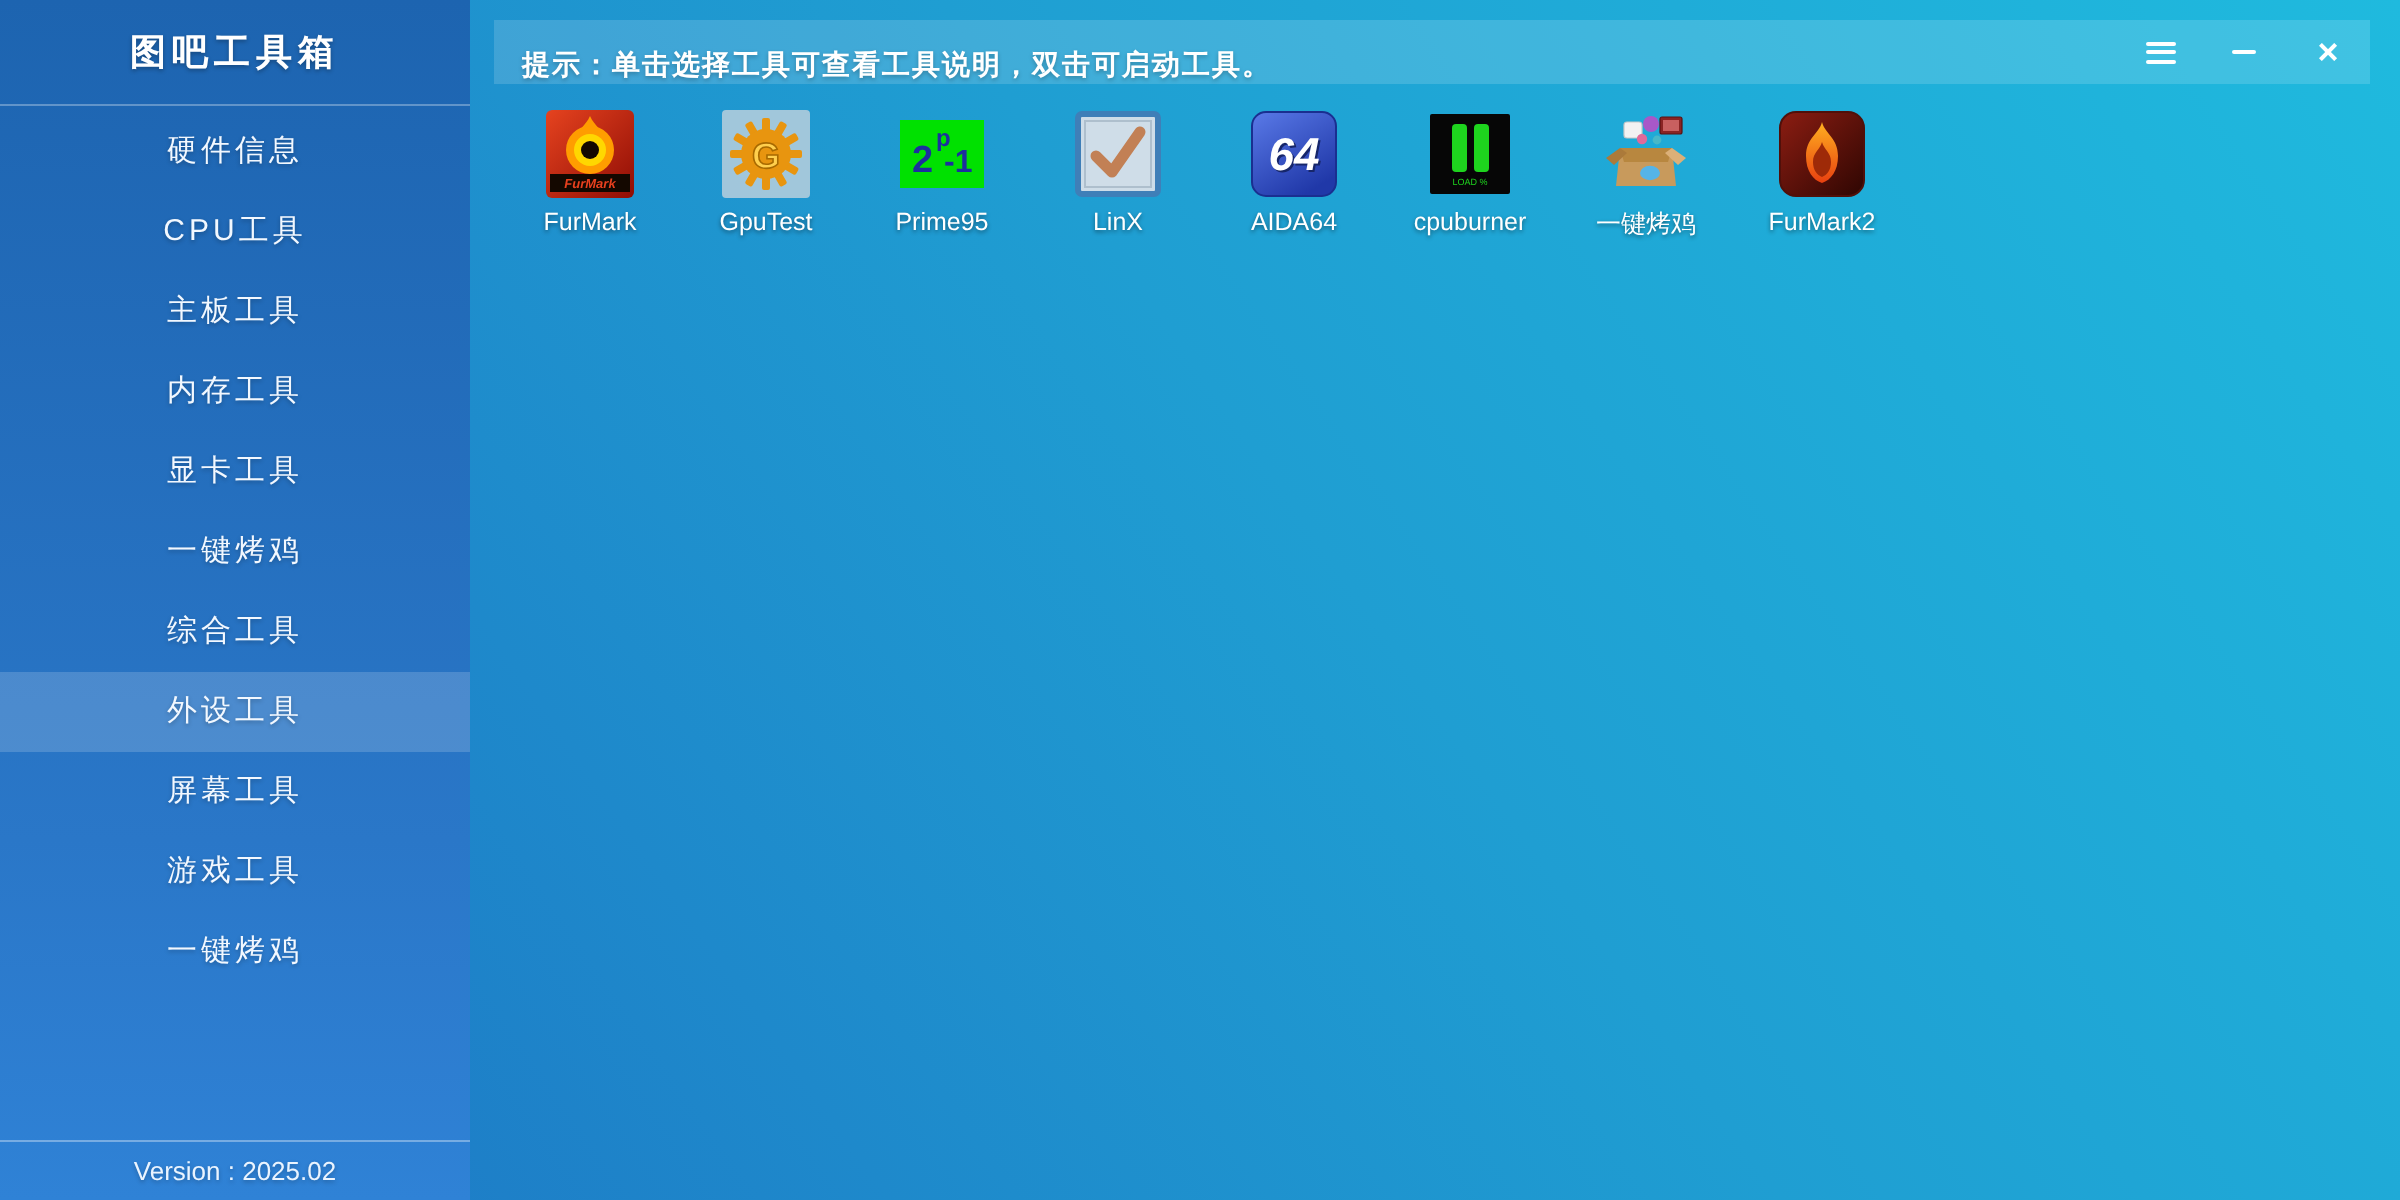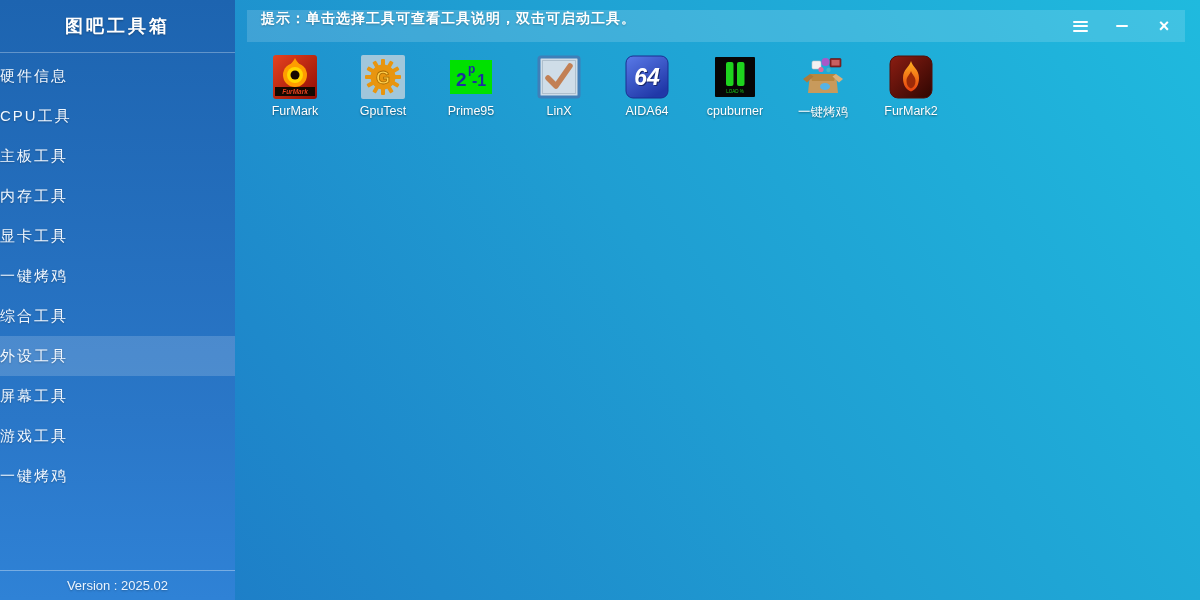--- a/index.html
+++ b/index.html
@@ -10,33 +10,33 @@
          background:linear-gradient(55deg,#1d74c4 0%,#1f9ed2 55%,#1fbade 100%); }
 
   
   .sidebar { position:absolute; left:0; top:0; width:235px; height:600px;
              background:linear-gradient(180deg,#1d64b0 0%,#2a77c8 70%,#2f82d6 100%); }
   .sidebar-title { height:53px; line-height:53px; text-align:center; color:#ffffff;
                    font-size:18px; font-weight:700; letter-spacing:3px;
                    border-bottom:1px solid rgba(255,255,255,0.30);
                    text-shadow:0 1px 2px rgba(0,0,0,0.30); }
   .nav { padding-top:3px; }
-  .nav-item { height:40px; line-height:40px; color:#f2f8ff;
+  .nav-item { height:40px; line-height:40px; text-align:center; color:#f2f8ff;
               font-size:15px; letter-spacing:2px; cursor:pointer;
               text-shadow:0 1px 2px rgba(0,0,0,0.25); }
   .nav-item.selected { background:rgba(255,255,255,0.17); }
   .sidebar-footer { position:absolute; bottom:0; left:0; width:235px; height:30px;
                     border-top:1px solid rgba(255,255,255,0.35);
                     display:flex; align-items:center; justify-content:center;
                     color:#eaf4ff; font-size:13px; font-weight:400;
                     text-shadow:0 1px 2px rgba(0,0,0,0.25); }
 
   
   .tipbar { position:absolute; left:247px; top:10px; width:938px; height:32px;
-            background:rgba(255,255,255,0.15); display:flex; align-items:flex-start; }
+            background:rgba(255,255,255,0.15); display:flex; align-items:flex-end; }
   .tip-text { padding-left:14px; color:#ffffff; font-size:14px; font-weight:700;
               letter-spacing:1px; text-shadow:0 1px 2px rgba(0,0,0,0.25); flex:1; }
   .win-controls { display:flex; height:32px; }
   .win-btn { width:42px; height:32px; display:flex; align-items:center; justify-content:center;
              cursor:pointer; color:#ffffff; }
   .hamburger { width:15px; height:11px; display:flex; flex-direction:column; justify-content:space-between; }
   .hamburger i { display:block; height:2px; background:#ffffff; border-radius:1px; }
   .minus { width:12px; height:2px; background:#ffffff; border-radius:1px; }
   .close-glyph { font-size:18px; font-weight:700; line-height:1; }
 

